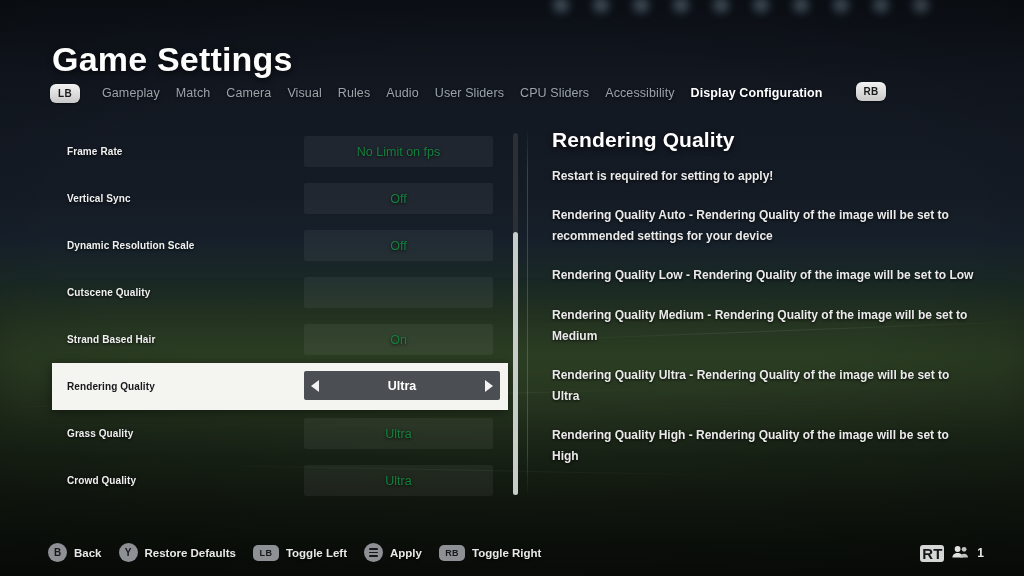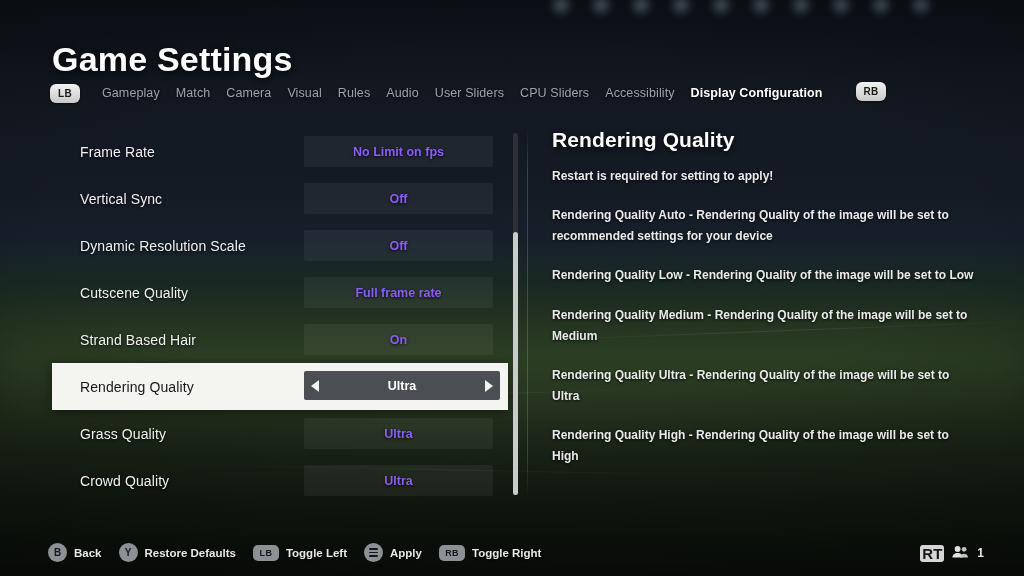--- a/index.html
+++ b/index.html
@@ -75,31 +75,31 @@
   .tab.active { color:#ffffff; font-weight:bold; }
   .bumper-right { position:absolute; right:0; top:0; }
 
   
   .settings { position:absolute; left:52px; top:128px; width:456px; }
   .row {
     position:relative; height:47px;
     display:flex; align-items:center;
   }
   .row .label {
-    font-size:14px; font-weight:normal; color:#f0f0f0; letter-spacing:.1px;
-    margin-left:28px; text-shadow:0 1px 3px rgba(0,0,0,.8);
+    font-size:10px; font-weight:bold; color:#f0f0f0; letter-spacing:.1px;
+    margin-left:15px; text-shadow:0 1px 3px rgba(0,0,0,.8);
   }
   .row .value-pill {
     position:absolute; left:252px; top:8px; width:189px; height:31px;
     background:rgba(255,255,255,.055); border-radius:2px;
   }
   .row .value {
     position:absolute; left:252px; top:0; width:189px; height:47px;
     display:flex; align-items:center; justify-content:center;
-    font-size:12.5px; font-weight:bold; color:#8b5cf6;
+    font-size:12.5px; font-weight:normal; color:#15803d;
     text-shadow:0 1px 3px rgba(0,0,0,.8);
   }
 
   .row.selected {
     background:#f4f4f0;
     box-shadow:0 2px 10px rgba(0,0,0,.45);
   }
   .row.selected .label { color:#16181a; text-shadow:none; }
   .row.selected .selector {
     position:absolute; left:252px; top:8px; width:196px; height:29px;
@@ -235,21 +235,20 @@
         <div class="value">Off</div>
       </div>
       <div class="row">
         <div class="label">Dynamic Resolution Scale</div>
         <div class="value-pill"></div>
         <div class="value">Off</div>
       </div>
       <div class="row">
         <div class="label">Cutscene Quality</div>
         <div class="value-pill"></div>
-        <div class="value">Full frame rate</div>
       </div>
       <div class="row">
         <div class="label">Strand Based Hair</div>
         <div class="value-pill"></div>
         <div class="value">On</div>
       </div>
       <div class="row selected">
         <div class="label">Rendering Quality</div>
         <div class="selector">
           <div class="arrow left"></div>

